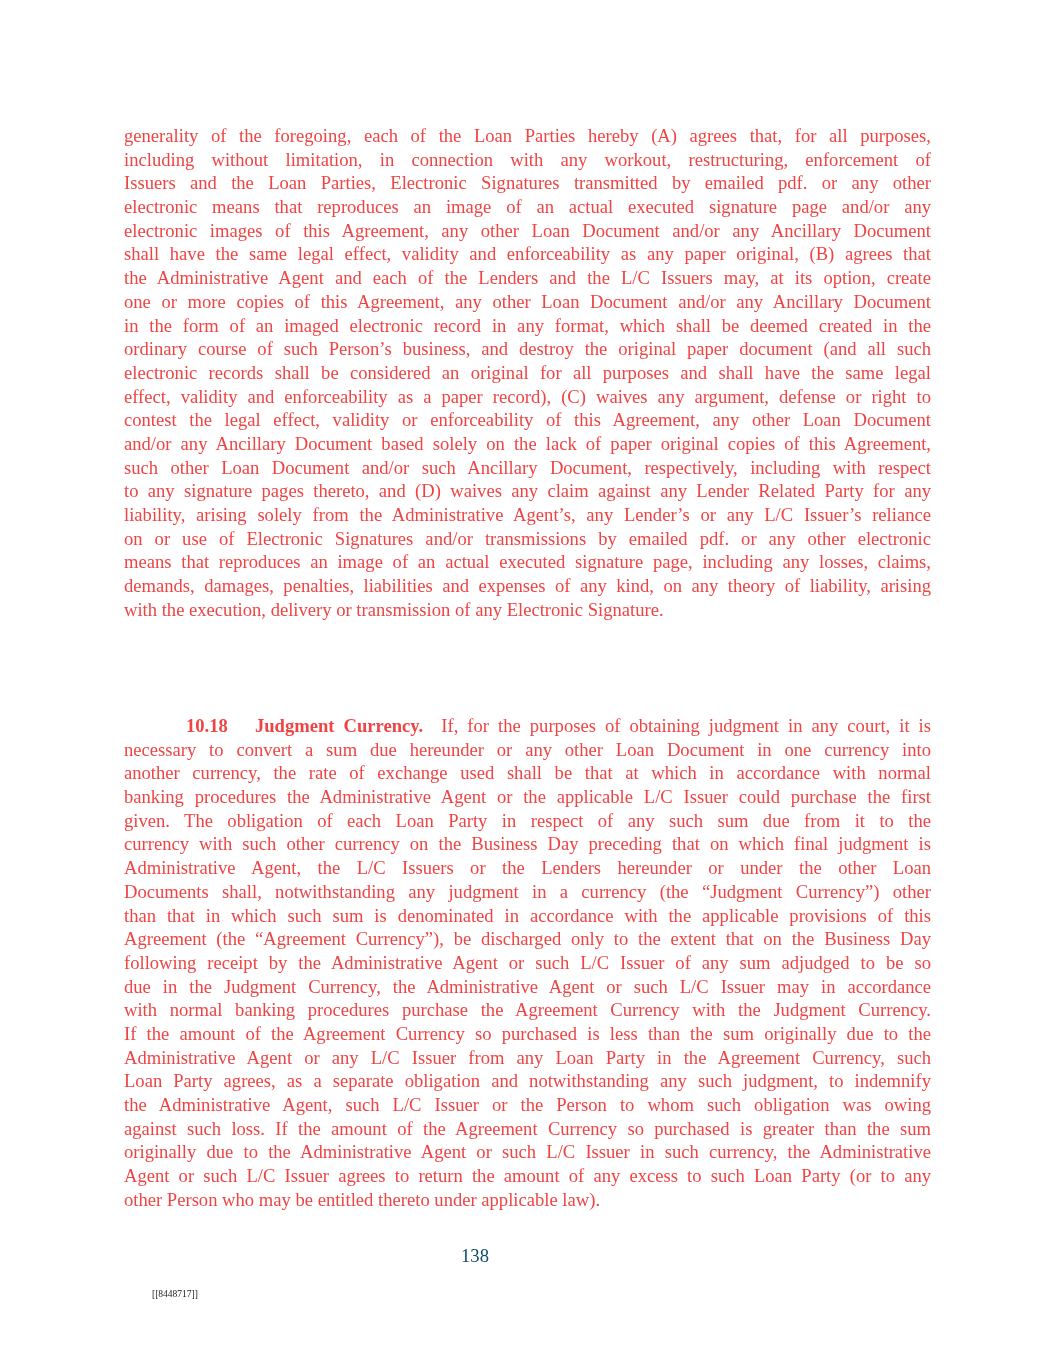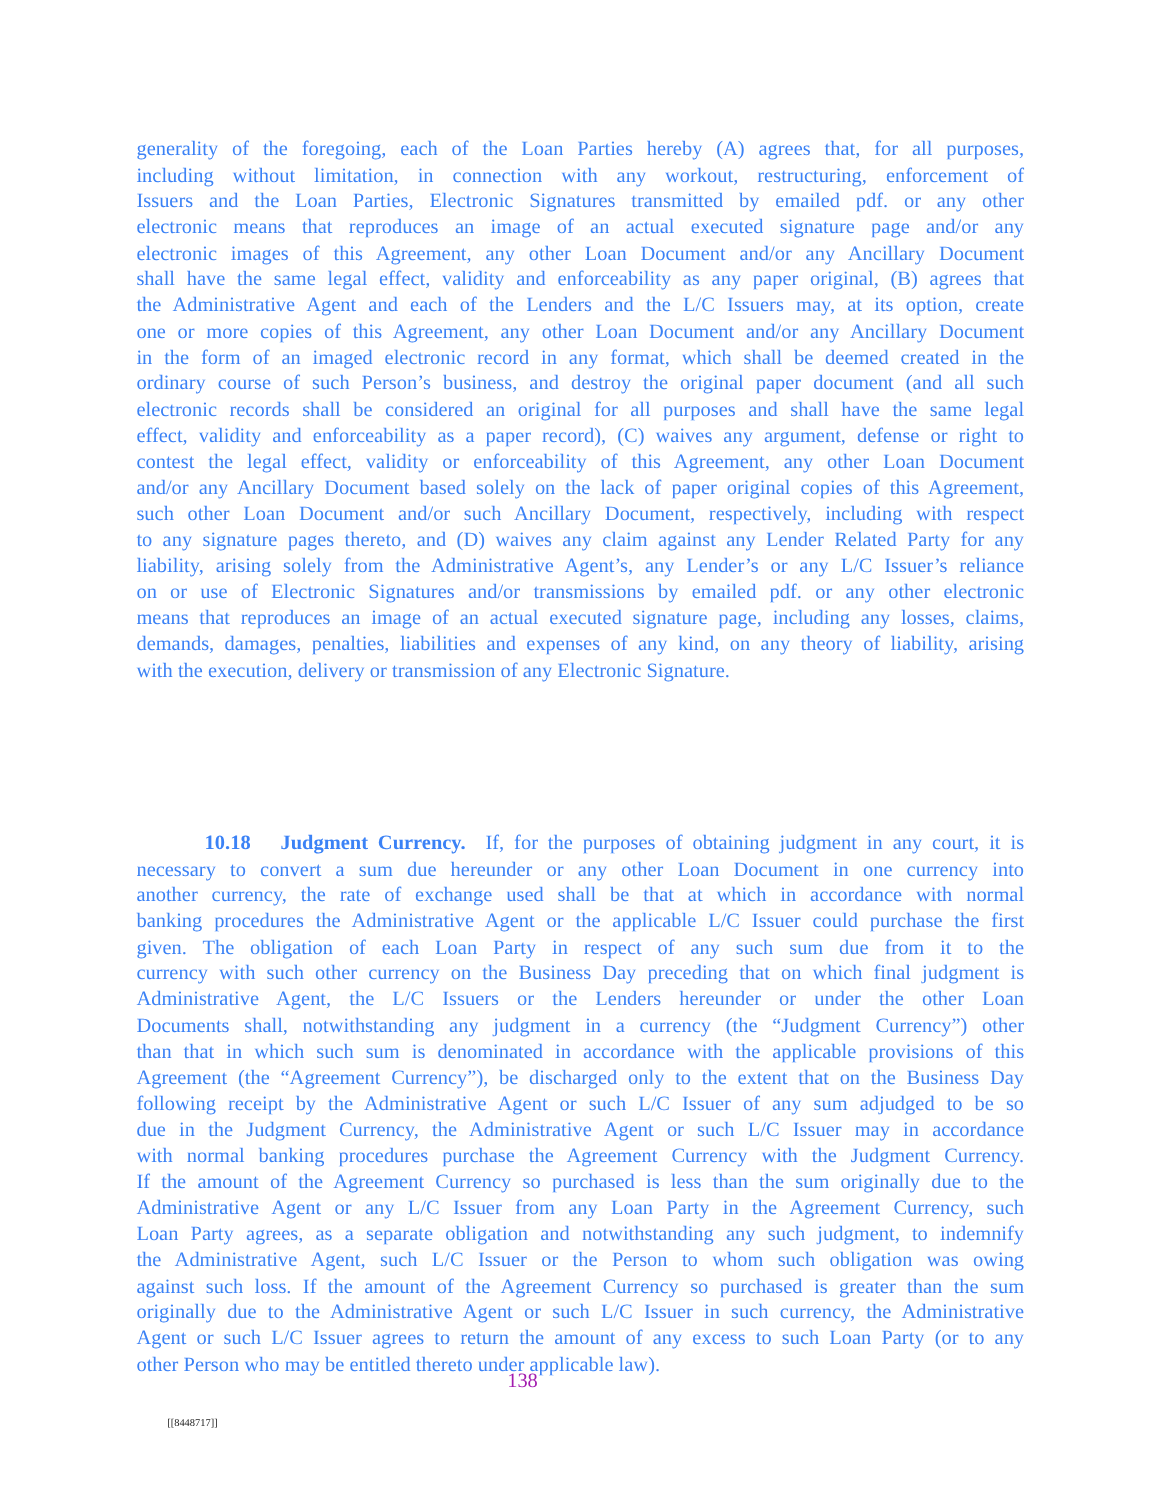--- a/index.html
+++ b/index.html
@@ -1,26 +1,26 @@
 <!DOCTYPE html>
 <html><head>
 <meta charset="utf-8">
 <style>
   html, body { margin: 0; padding: 0; background: #ffffff; }
   body { width: 1055px; height: 1365px; position: relative; overflow: hidden; }
   .page { position: absolute; left: 0; top: 0; width: 1055px; height: 1365px; background: #fff; }
-  .para { position: absolute; left: 124px; width: 807px; color: #3b82f6; font-family: "Liberation Serif", serif; font-size: 18.6px; }
+  .para { position: absolute; left: 124px; width: 807px; color: #ef4444; font-family: "Liberation Serif", serif; font-size: 18.6px; }
   .line { display: block; height: 23.7px; line-height: 23.7px; text-align: justify; text-align-last: justify; white-space: nowrap; overflow: visible; }
   .line.last { text-align-last: left; }
   .line.indent { padding-left: 62px; }
   .bold { font-weight: bold; }
   .u { text-underline-offset: 2px; }
   #p1 { top: 124px; }
-  #p2 { top: 714px; margin-top: 41px; }
-  .pagenum { position: absolute; left: 0; width: 950px; top: 1245px; text-align: center; font-family: "Liberation Serif", serif; font-size: 18.6px; color: #a21caf; }
+  #p2 { top: 714px; }
+  .pagenum { position: absolute; left: 0; width: 950px; top: 1245px; text-align: center; font-family: "Liberation Serif", serif; font-size: 18.6px; color: #0c4a6e; }
   .docid { position: absolute; left: 124px; top: 1289px; font-family: "Liberation Serif", serif; font-size: 9.5px; color: #222; padding-left: 28px; }
 </style>
 </head>
 <body>
 
 <div class="page">
 
   <div class="para" id="p1">
       <span class="line">generality of the foregoing, each of the Loan Parties hereby (A) agrees that, for all purposes,</span>
       <span class="line">including without limitation, in connection with any workout, restructuring, enforcement of</span>

